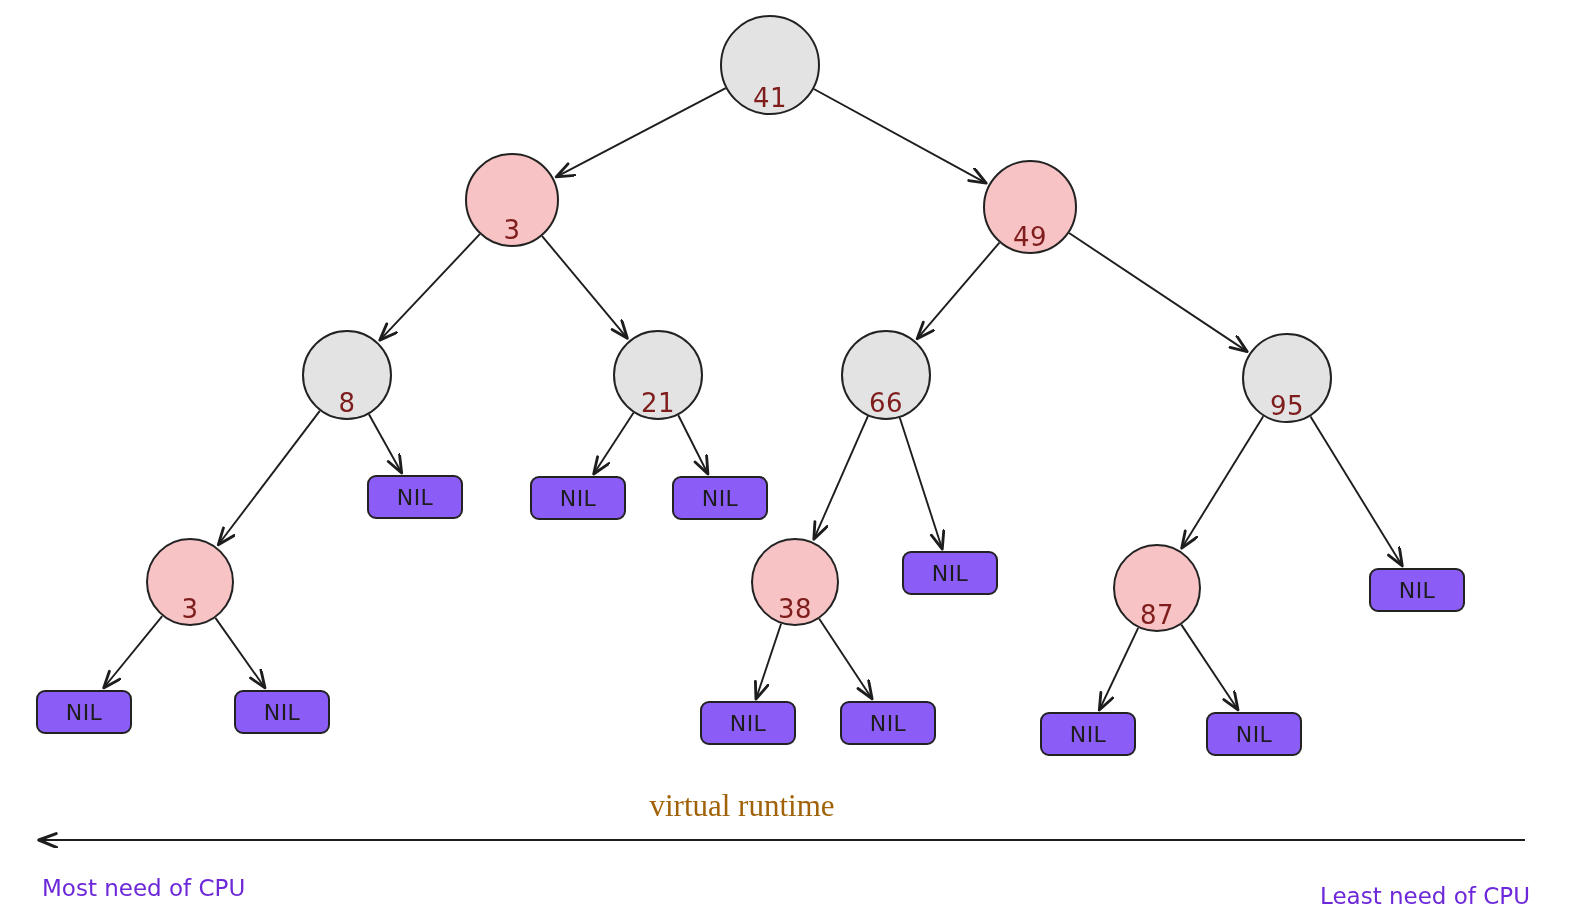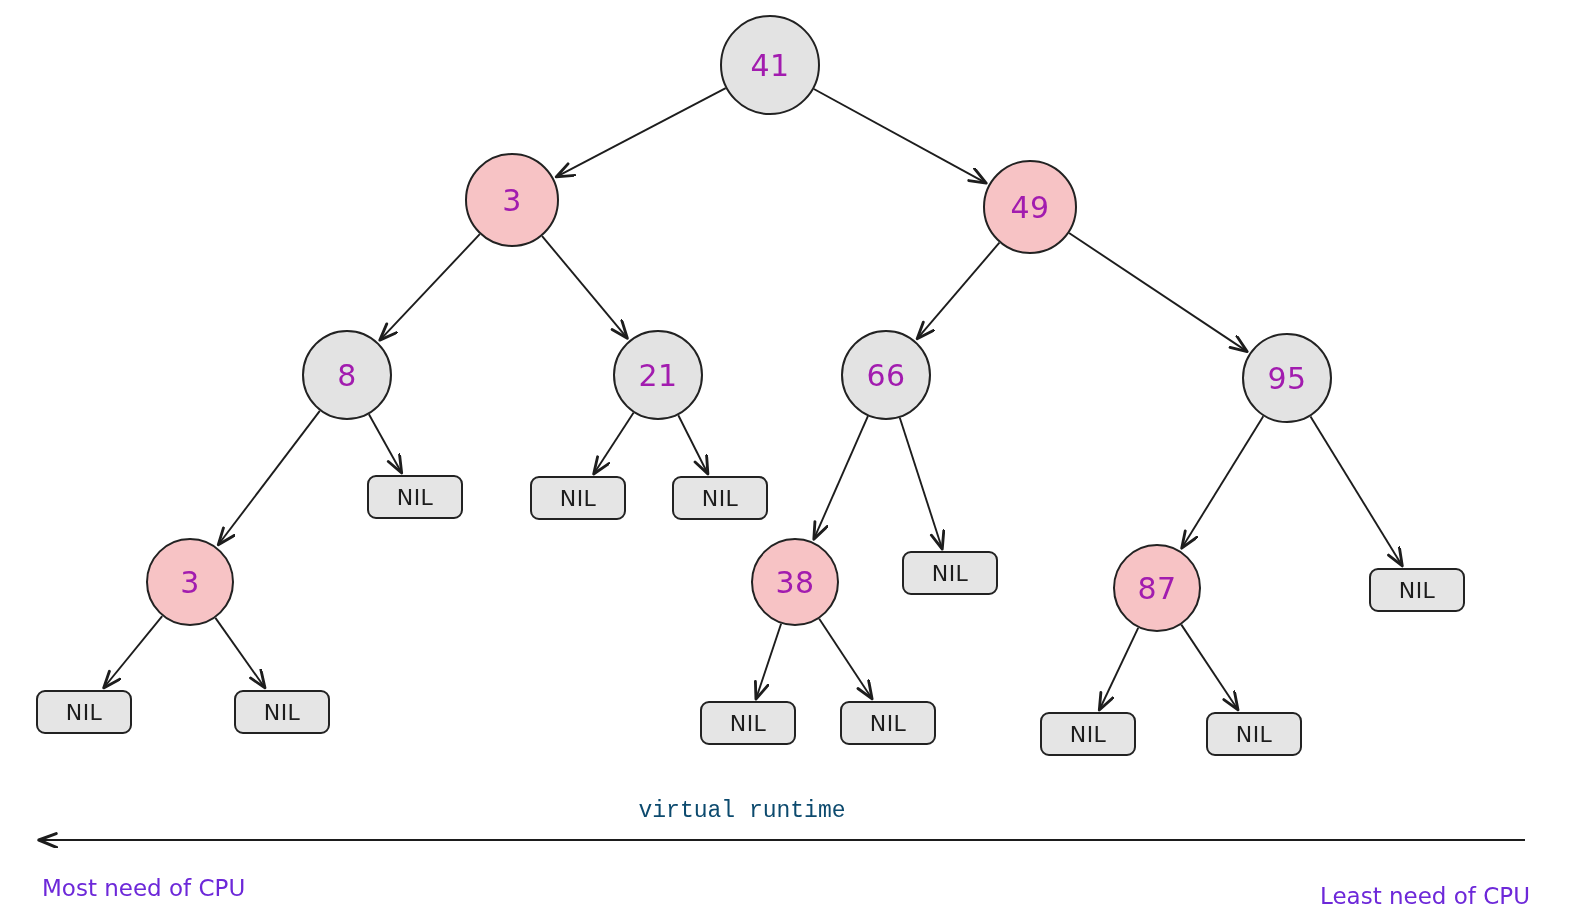--- a/index.html
+++ b/index.html
@@ -25,52 +25,52 @@
     width: 1573px;
     height: 921px;
     pointer-events: none;
   }
   .node {
     position: absolute;
     border: 2.2px solid #222222;
     border-radius: 50%;
     box-sizing: border-box;
     display: flex;
-    align-items: center;
+    align-items: flex-end;
     justify-content: center;
     font-family: "DejaVu Sans", sans-serif;
-    font-size: 30px;
-    color: #a21caf;
+    font-size: 26px;
+    color: #7f1d1d;
     letter-spacing: 0.5px;
     z-index: 3;
   }
   .node.black-node { background: #e3e3e3; }
   .node.red-node   { background: #f7c3c5; }
 
   .nil-box {
     position: absolute;
     border: 2.2px solid #222222;
     border-radius: 9px;
     box-sizing: border-box;
-    background: #e5e5e5;
+    background: #8b5cf6;
     display: flex;
     align-items: center;
     justify-content: center;
     font-family: "DejaVu Sans", sans-serif;
     font-size: 22px;
     color: #1d1d1d;
     letter-spacing: 0.4px;
     z-index: 3;
   }
 
   .axis-title {
     position: absolute;
-    font-family: Liberation Mono, monospace;
-    font-size: 23px;
-    color: #0c4a6e;
+    font-family: Liberation Serif, serif;
+    font-size: 31px;
+    color: #a16207;
     white-space: nowrap;
   }
   .axis-end-label {
     position: absolute;
     font-family: "DejaVu Sans", sans-serif;
     font-size: 23px;
     color: #6d28d9;
     white-space: nowrap;
   }
 </style>

